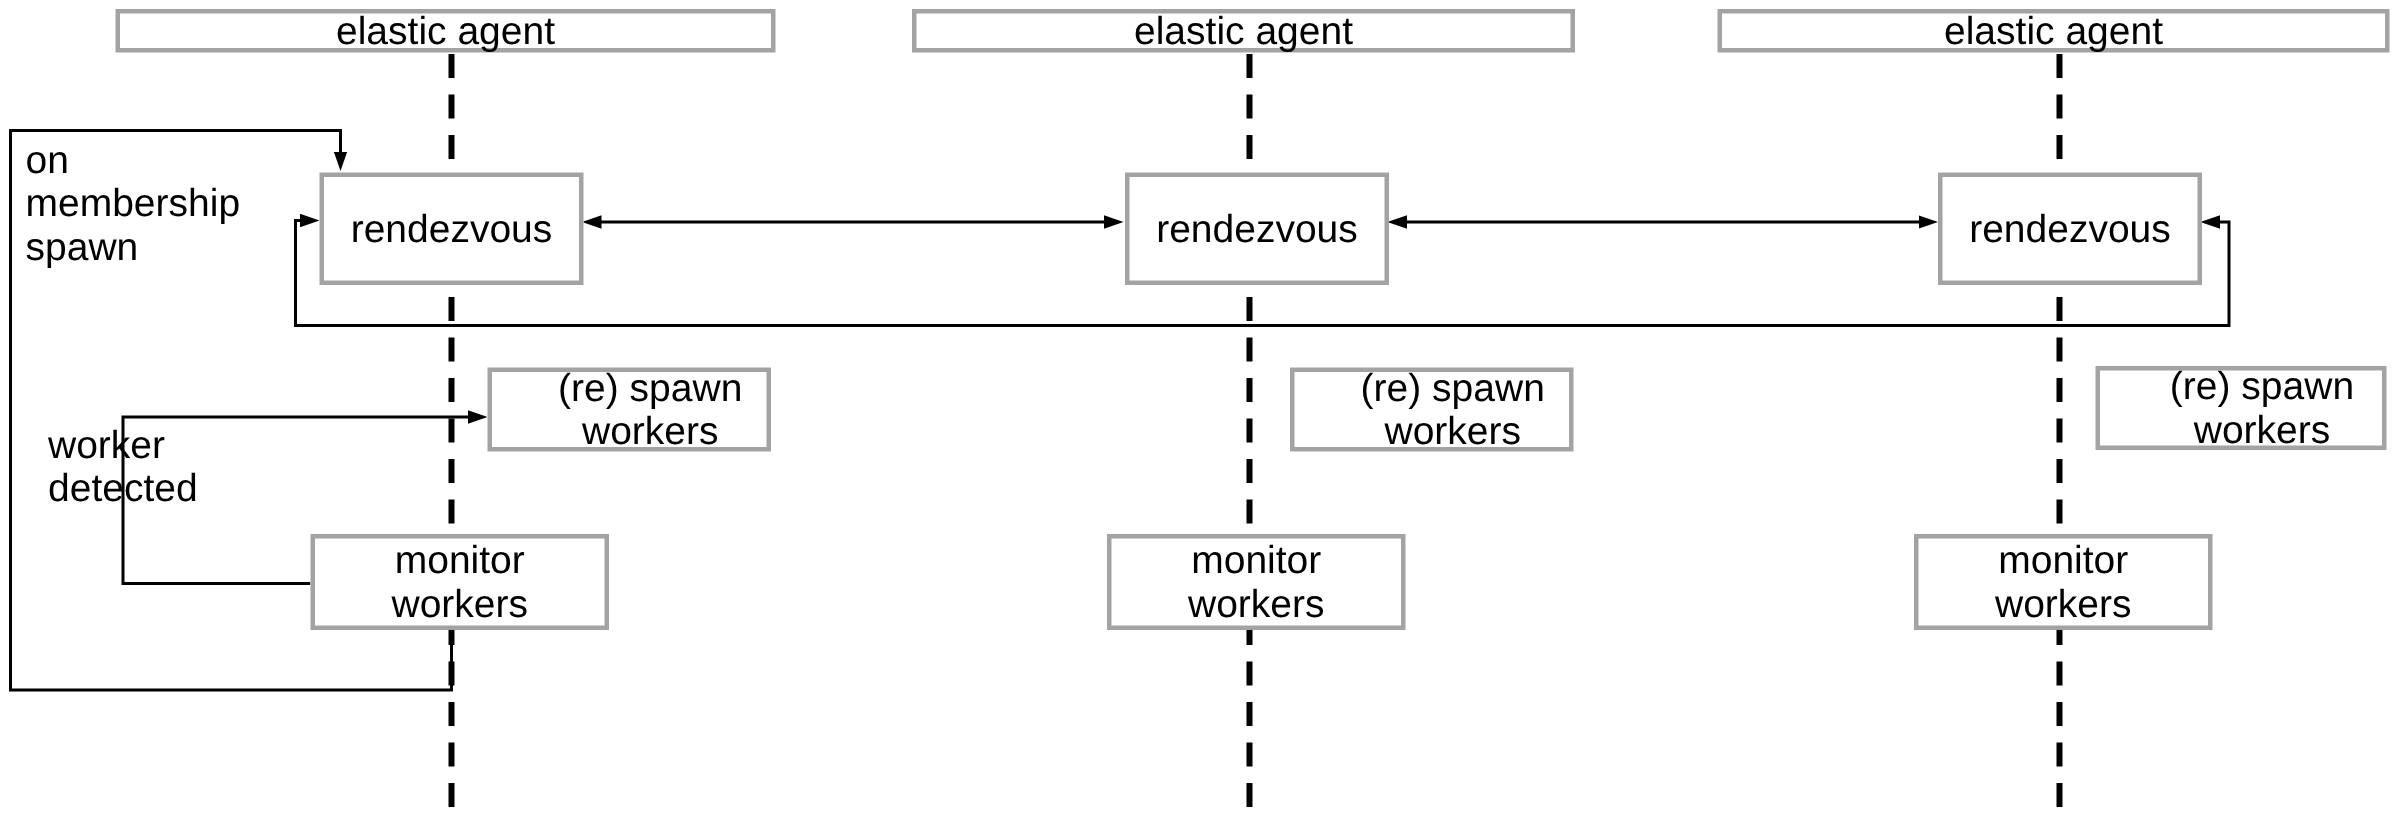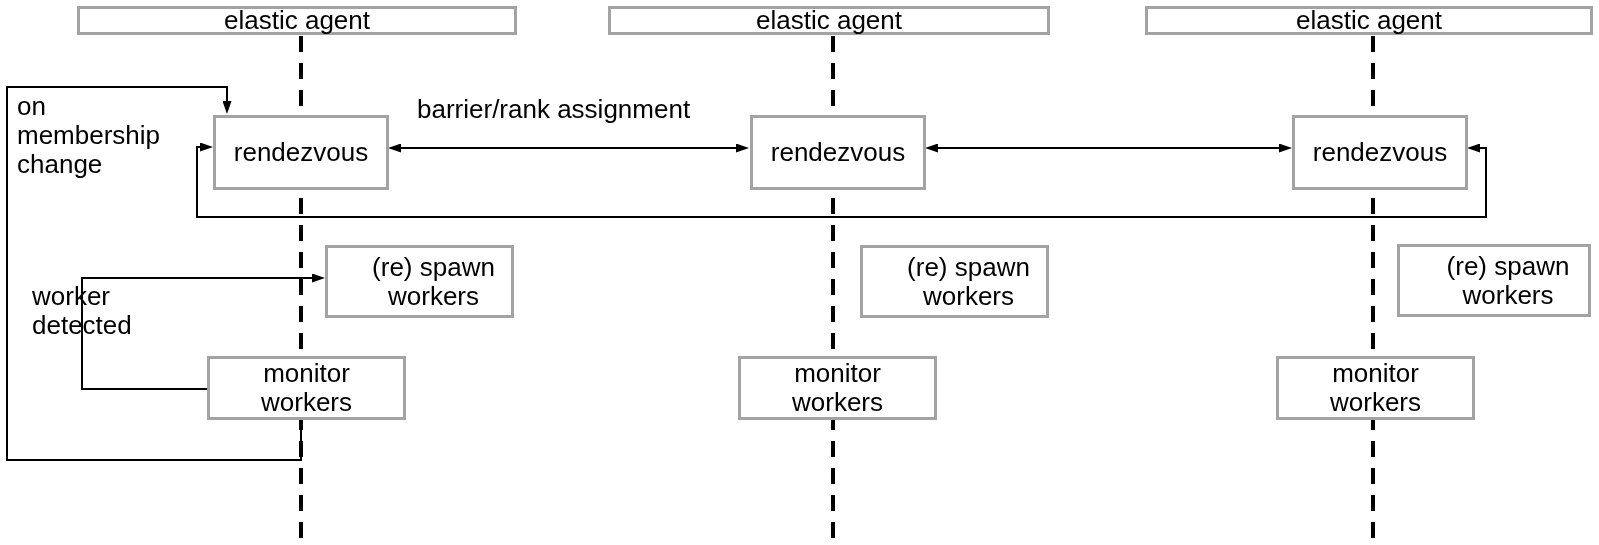--- a/index.html
+++ b/index.html
@@ -28,21 +28,21 @@
     white-space: nowrap;
   }
   .agent { border-width: 3px; left: 0; top: 6px; height: 29px; }
   .agent-1 { left: 77px;   width: 440px; }
   .agent-2 { left: 608px;  width: 442px; }
   .agent-3 { left: 1145px; width: 448px; }
   .rdv { top: 115px; width: 176px; height: 75px; }
   .rdv-1 { left: 213px; }
   .rdv-2 { left: 750px; }
   .rdv-3 { left: 1292px; }
-  .spawn { top: 245px; width: 189px; height: 73px; padding-left: 28px; }
+  .spawn { top: 245px; width: 189px; height: 56px; padding-left: 28px; }
   .spawn-1 { left: 325px; }
   .spawn-2 { left: 860px; }
   .spawn-3 { left: 1397px; width: 194px; top: 244px; }
   .mon { top: 356px; width: 199px; height: 64px; }
   .mon-1 { left: 207px; }
   .mon-2 { left: 738px; }
   .mon-3 { left: 1276px; }
   .lbl {
     position: absolute;
     font-size: 26px;
@@ -120,26 +120,23 @@
   </div>
   <div class="box spawn spawn-3">
     <span>(re) spawn</span>
     <span>workers</span>
   </div>
   <div class="box mon mon-3">
     <span>monitor</span>
     <span>workers</span>
   </div>
 
-  <div class="lbl lbl-barrier">
-    <span>barrier/rank assignment</span>
-  </div>
   <div class="lbl lbl-membership">
     <div>on</div>
     <div>membership</div>
-    <div>change</div>
+    <div>spawn</div>
   </div>
   <div class="lbl lbl-worker-issue">
     <div>worker</div>
     <div>detected</div>
   </div>
 
 </div>
 
 </body></html>

